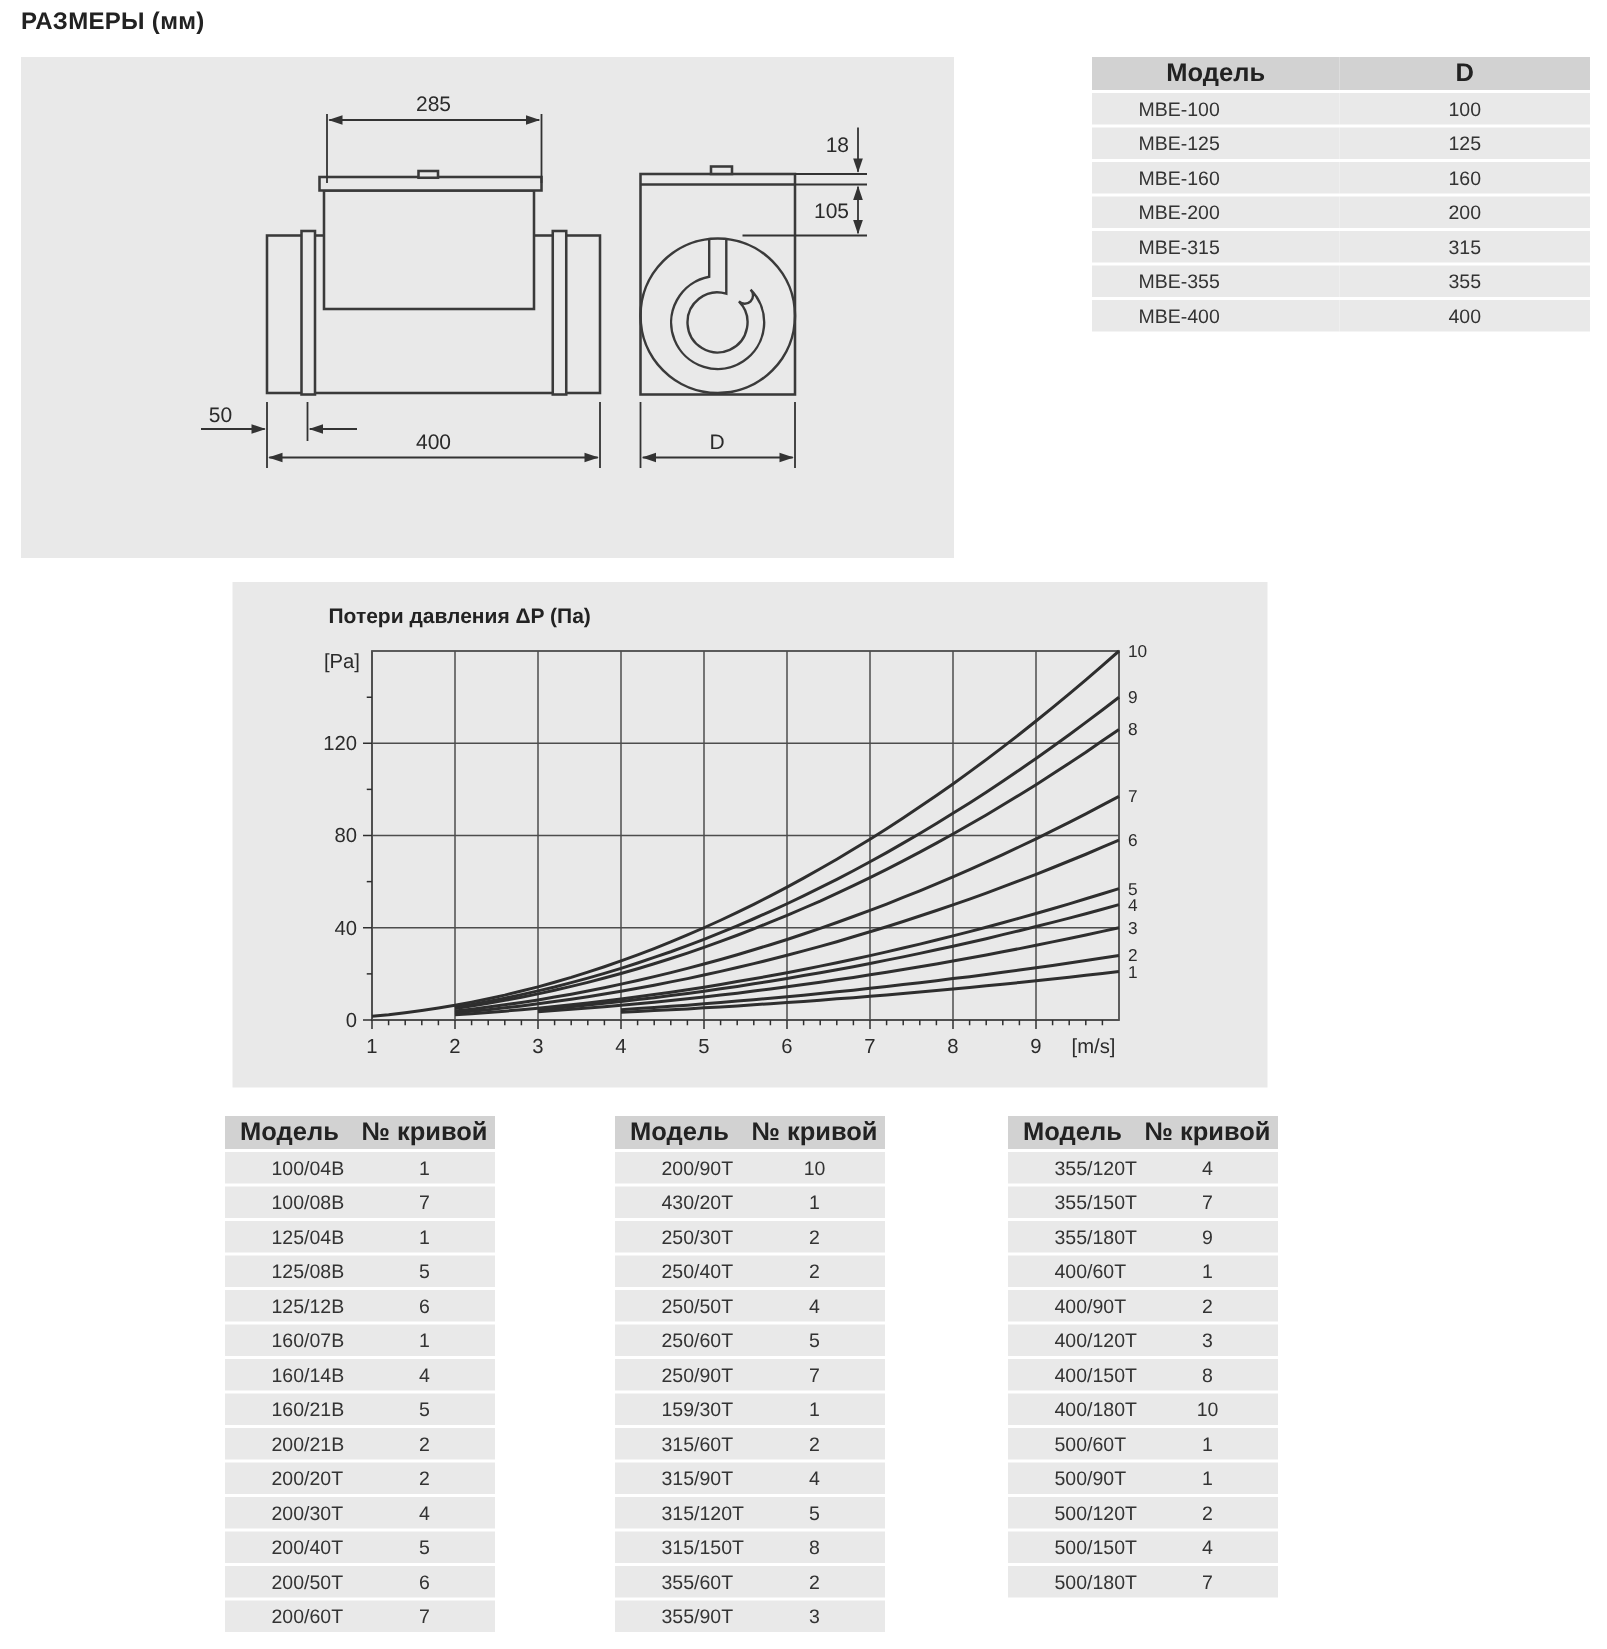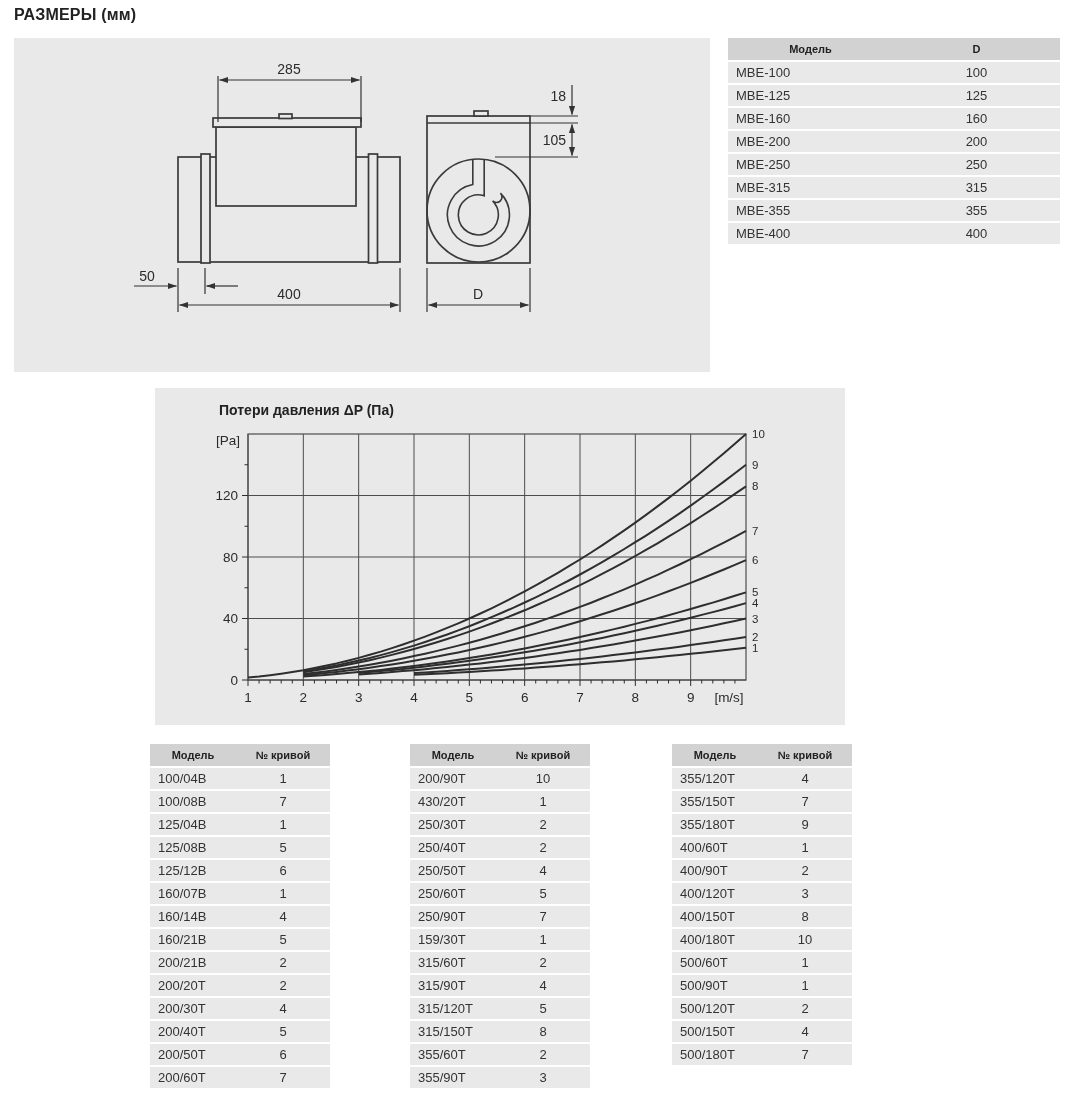--- a/index.html
+++ b/index.html
@@ -5,36 +5,36 @@
   html,body{margin:0;padding:0;}
   body{
     width:1071px;height:1099px;position:relative;background:#ffffff;
     font-family:"Liberation Sans",sans-serif;color:#2b2b2b;overflow:hidden;
   }
   .page-title{
     position:absolute;left:14px;top:6px;font-size:16px;font-weight:bold;
     letter-spacing:.2px;color:#222;
   }
   .panel{position:absolute;background:#e9e9e9;}
-  #drawing-panel{left:14px;top:38px;width:696px;height:334px;}
+  #drawing-panel{left:14px;top:38px;width:622px;height:334px;}
   #chart-panel{left:155px;top:388px;width:690px;height:337px;}
   .chart-title{
     position:absolute;left:64px;top:14px;font-size:14px;font-weight:bold;color:#222;
   }
   
   .tbl{position:absolute;}
   .tbl table{border-collapse:separate;border-spacing:0 2px;width:100%;table-layout:fixed;}
   .tbl th{
-    background:#d2d2d2;font-weight:bold;font-size:11px;color:#222;
+    background:#d2d2d2;font-weight:bold;font-size:17px;color:#222;
     height:22px;padding:0;text-align:center;
   }
   .tbl td{
     background:#e9e9e9;font-size:13px;color:#333;height:21px;padding:0;text-align:center;
   }
-  .tbl td:first-child{text-align:left;padding-left:8px;}
+  .tbl td:first-child{text-align:left;padding-left:31px;}
   #size-table{left:728px;top:36px;width:332px;}
   #size-table col.c1{width:165px;} #size-table col.c2{width:167px;}
   .curve-tbl{width:180px;top:742px;}
   .curve-tbl col.c1{width:86px;} .curve-tbl col.c2{width:94px;}
   #curve-table-1{left:150px;} #curve-table-2{left:410px;} #curve-table-3{left:672px;}
   svg{display:block;}
   svg text{font-family:"Liberation Sans",sans-serif;fill:#2b2b2b;}
 </style>
 </head>
 <body>
@@ -128,24 +128,20 @@
           <td>MBE-125</td>
           <td>125</td>
         </tr>
         <tr>
           <td>MBE-160</td>
           <td>160</td>
         </tr>
         <tr>
           <td>MBE-200</td>
           <td>200</td>
-        </tr>
-        <tr>
-          <td>MBE-250</td>
-          <td>250</td>
         </tr>
         <tr>
           <td>MBE-315</td>
           <td>315</td>
         </tr>
         <tr>
           <td>MBE-355</td>
           <td>355</td>
         </tr>
         <tr>

